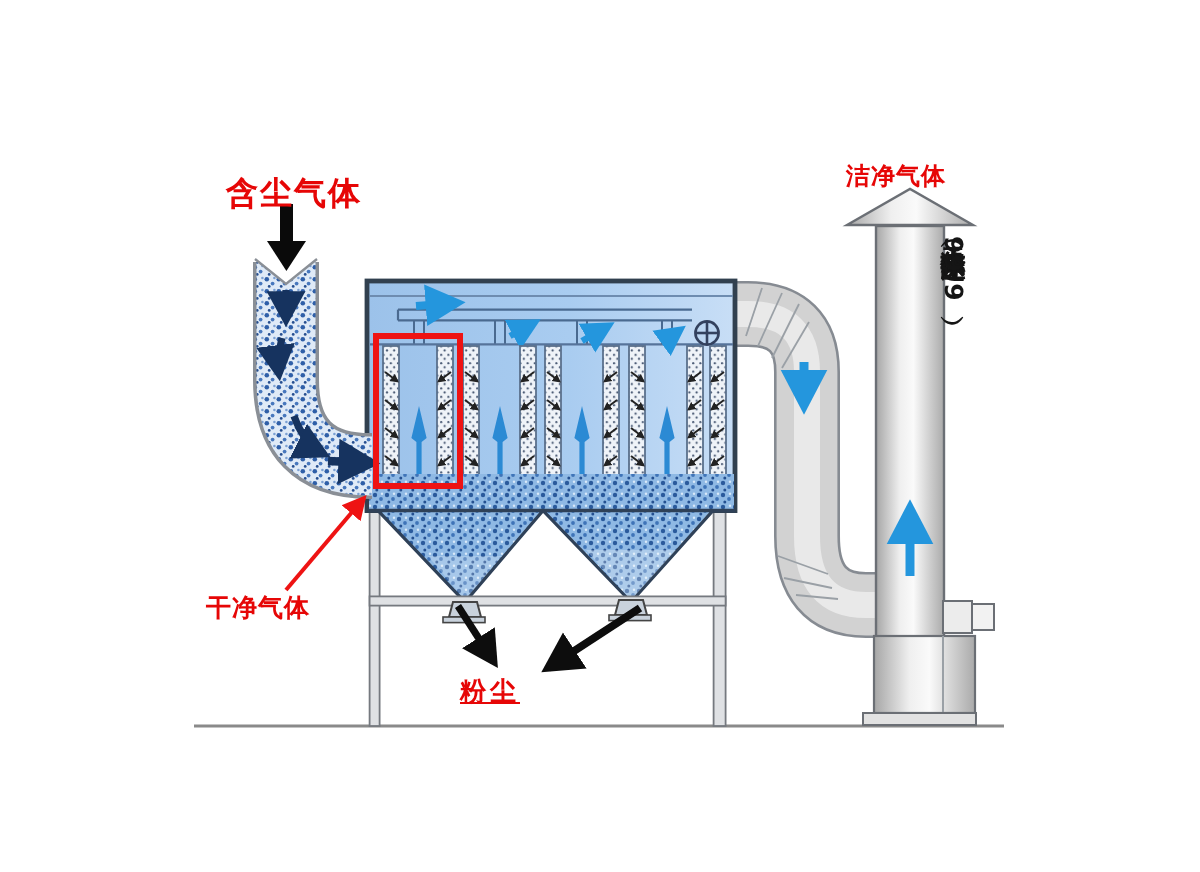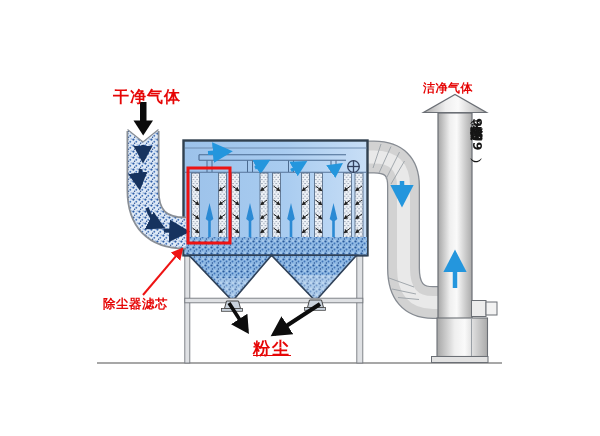--- a/index.html
+++ b/index.html
@@ -7,21 +7,21 @@
     width:600px;height:436px;position:relative;background:#ffffff;
     font-family:"DejaVu Sans","Liberation Sans",sans-serif;
     overflow:hidden;
   }
   .stage{position:absolute;left:0;top:0;width:600px;height:436px;}
   .lab{position:absolute;font-weight:bold;white-space:nowrap;line-height:1;}
   .lab-red{color:#e60606;}
   .lab-inlet{left:113px;top:89px;font-size:16px;letter-spacing:1px;}
   .lab-clean{left:423px;top:82px;font-size:12px;letter-spacing:0.5px;}
   .lab-filter{left:103px;top:298px;font-size:12.5px;letter-spacing:0.5px;}
-  .lab-dust{left:253px;top:340px;font-size:17px;letter-spacing:2px;text-decoration:underline;}
+  .lab-dust{left:230px;top:340px;font-size:13px;letter-spacing:2px;text-decoration:underline;}
   .lab-stacknote{
     left:470px;top:114px;color:#151515;font-size:12.5px;
     writing-mode:vertical-rl;text-orientation:mixed;
     letter-spacing:0.5px;height:150px;font-weight:bold;
   }
   svg{display:block;}
 </style>
 </head>
 <body>
 
@@ -242,17 +242,17 @@
     <polygon points="133.5,120.5 153,120.5 143.2,135.5" fill="#0a0a0a"></polygon>
   </g>
 
   <g>
     <rect x="188" y="168" width="42" height="75" fill="none" stroke="#ee1313" stroke-width="3"></rect>
     <line x1="143" y1="295" x2="182" y2="249" stroke="#ee1313" stroke-width="2" marker-end="url(#mRed)"></line>
   </g>
 </svg>
 </div>
 
-<div class="lab lab-red lab-inlet">干净气体</div>
+<div class="lab lab-red lab-inlet">含尘气体</div>
 <div class="lab lab-red lab-clean">洁净气体</div>
 <div class="lab lab-stacknote">干净气体（除尘达99.9）</div>
-<div class="lab lab-red lab-filter">除尘器滤芯</div>
+<div class="lab lab-red lab-filter">干净气体</div>
 <div class="lab lab-red lab-dust">粉尘</div>
 
 </body></html>

